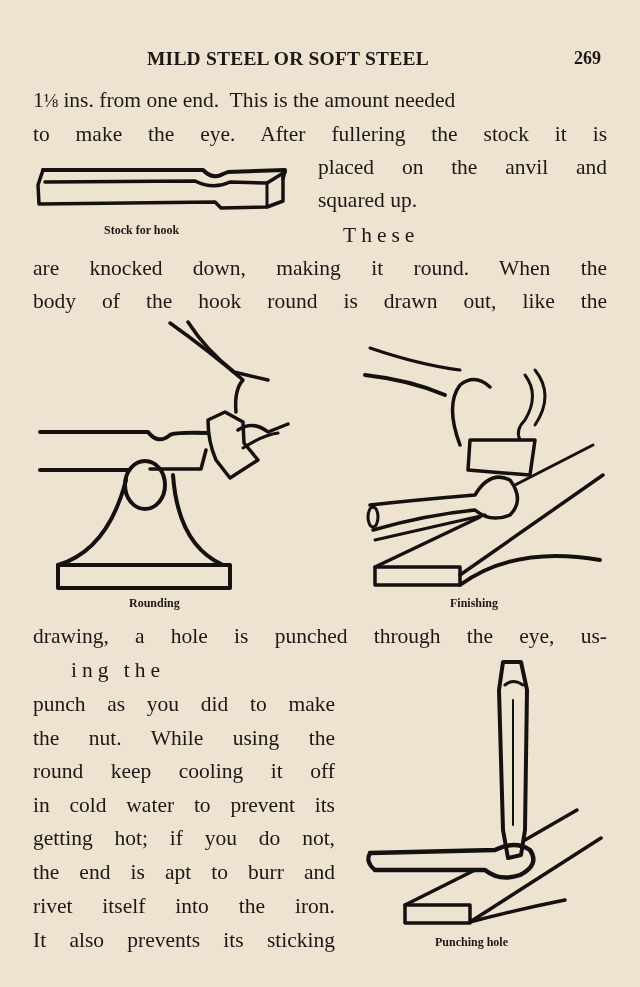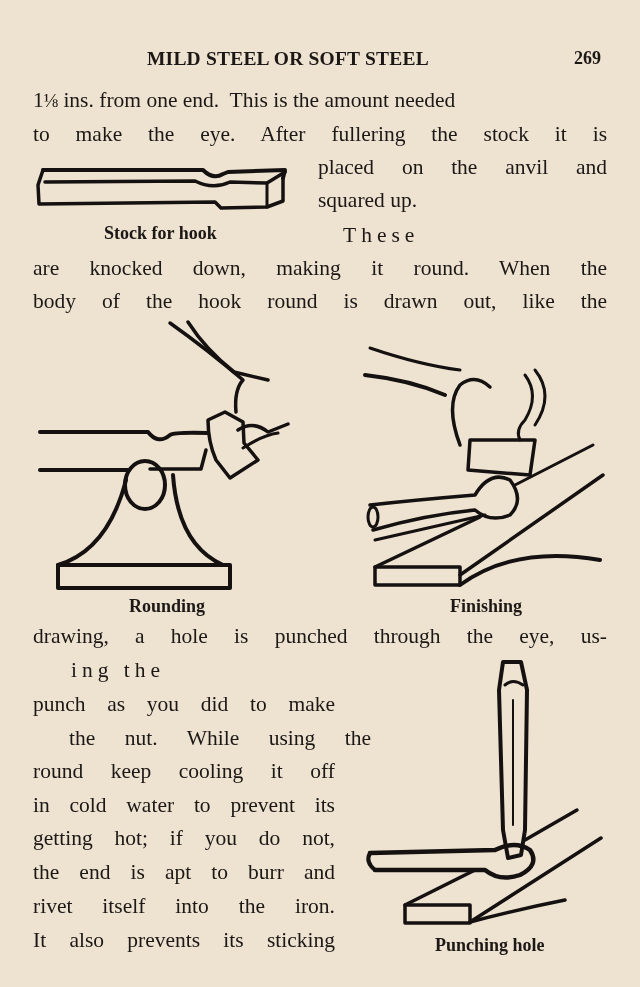--- a/index.html
+++ b/index.html
@@ -20,21 +20,21 @@
     font-family: "Liberation Serif", serif; transform: scaleY(0.95);
   }
   .page-number {
     position: absolute; left: 574px; top: 2px; font-size: 18px; font-weight: bold;
   }
   .line {
     position: absolute; font-size: 21.5px; line-height: 24px; white-space: pre;
   }
   .justify { text-align: justify; text-align-last: justify; white-space: normal; }
   .caption {
-    position: absolute; font-size: 18px; font-weight: bold; white-space: nowrap;
+    position: absolute; font-size: 12px; font-weight: bold; white-space: nowrap;
   }
   svg { position: absolute; overflow: visible; }
   svg path, svg line, svg rect, svg ellipse, svg circle {
     fill: none; stroke: #141110; stroke-linecap: round; stroke-linejoin: round;
   }
   .sp { letter-spacing: 5px; }
   .frac { font-size: 19px; }
 </style>
 </head>
 <body>
@@ -48,21 +48,21 @@
 <div class="line justify" style="left:33px; top:122px; width:574px;">to make the eye.  After fullering the stock it is</div>
 <div class="line justify" style="left:318px; top:155px; width:289px;">placed on the anvil and</div>
 <div class="line" style="left:318px; top:188px;">squared up.</div>
 <div class="line" style="left:343px; top:223px; width:264px; text-align:right;"><span class="sp" style="float:left">These</span></div>
 <div class="line justify" style="left:33px; top:256px; width:574px;">are knocked down, making it round.  When the</div>
 <div class="line justify" style="left:33px; top:289px; width:574px;">body of the hook round is drawn out, like the</div>
 
 <div class="line justify" style="left:33px; top:624px; width:574px;">drawing, a hole is punched through the eye, us-</div>
 <div class="line" style="left:33px; top:658px; width:302px; text-align:right;margin-left:38px;"><span class="sp" style="float:left">ing the</span></div>
 <div class="line justify" style="left:33px; top:692px; width:302px;">punch as you did to make</div>
-<div class="line justify" style="left:33px; top:726px; width:302px;margin-left:36px;">the nut.  While using the</div>
+<div class="line justify" style="left:33px; top:726px; width:302px;">the nut.  While using the</div>
 <div class="line justify" style="left:33px; top:759px; width:302px;">round keep cooling it off</div>
 <div class="line justify" style="left:33px; top:793px; width:302px;">in cold water to prevent its</div>
 <div class="line justify" style="left:33px; top:826px; width:302px;">getting hot; if you do not,</div>
 <div class="line justify" style="left:33px; top:860px; width:302px;">the end is apt to burr and</div>
 <div class="line justify" style="left:33px; top:894px; width:302px;">rivet itself into the iron.</div>
 <div class="line justify" style="left:33px; top:928px; width:302px;">It also prevents its sticking</div>
 
 <svg style="left:35px; top:160px;" width="260" height="56">
   <path d="M8 10 L168 10 Q178 20 188 14 L193 12 L250 10 L248 18" stroke-width="4"></path>
   <path d="M8 10 L3 25 L4 44 L180 42 L186 48 L232 47 L248 41 L248 18" stroke-width="3.5"></path>

